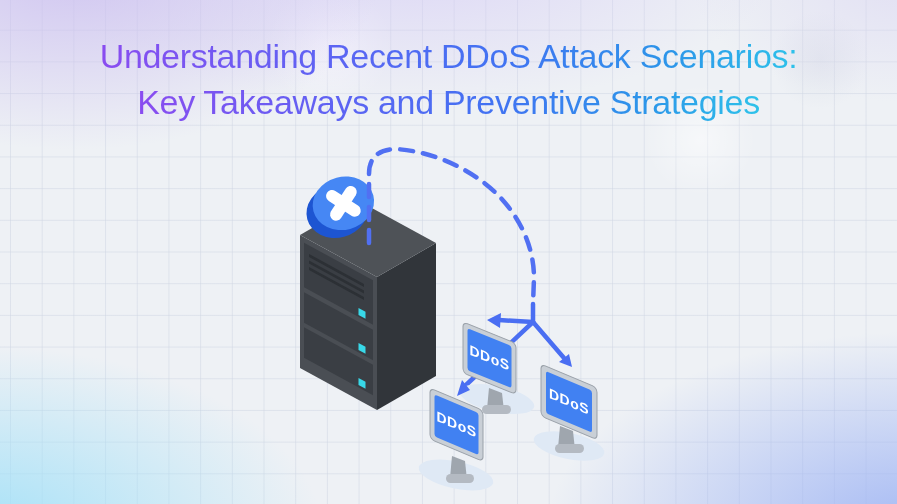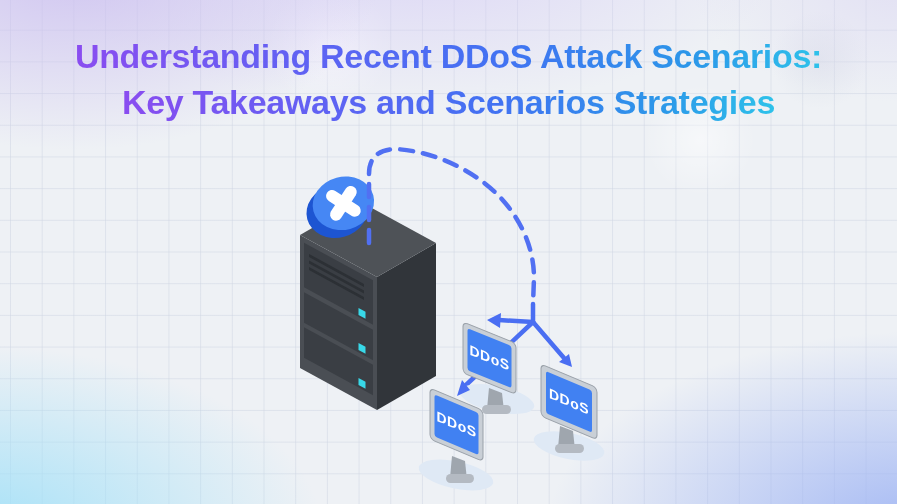--- a/index.html
+++ b/index.html
@@ -20,21 +20,21 @@
       radial-gradient(circle 70px at 820px 60px, rgba(214,218,230,0.45), rgba(214,218,230,0) 70%),
       linear-gradient(to right,  rgba(205,212,226,0.5) 1px, rgba(0,0,0,0) 1px),
       linear-gradient(to bottom, rgba(205,212,226,0.5) 1px, rgba(0,0,0,0) 1px);
     background-size:auto,auto,auto,auto,auto,auto,auto,auto,31.7px 31.7px,31.7px 31.7px;
     background-position:0 0,0 0,0 0,0 0,0 0,0 0,0 0,0 0,10px 0,0 -2px;
   }
   .title{
     position:absolute;
     top:33px;left:0;right:0;
     text-align:center;
-    font-weight:700;
+    font-weight:400;
     font-size:34px;
     line-height:46px;
     letter-spacing:-0.3px;
   }
   .title .grad{
     display:inline-block;
     background:linear-gradient(90deg,#8a4cf0 0%,#5e63f3 32%,#4173f2 58%,#2c96e9 82%,#2ec2ea 100%);
     -webkit-background-clip:text;
     background-clip:text;
     color:transparent;
@@ -48,21 +48,21 @@
     letter-spacing:0.5px;
   }
 </style>
 </head>
 <body>
 
 <div class="canvas">
 
   <div class="title">
     <span class="grad">Understanding Recent DDoS Attack Scenarios:</span><br>
-    <span class="grad">Key Takeaways and Scenarios Strategies</span>
+    <span class="grad">Key Takeaways and Preventive Strategies</span>
   </div>
 
   <svg class="scene" viewBox="0 0 897 504">
 
     <g>
 
       <polygon points="377,277 436,243 436,376 377,410" fill="#31353a"></polygon>
 
       <g transform="matrix(1,0.5455,0,1,300,235)">
         <rect x="0" y="0" width="77" height="133" fill="#4a4e54"></rect>

